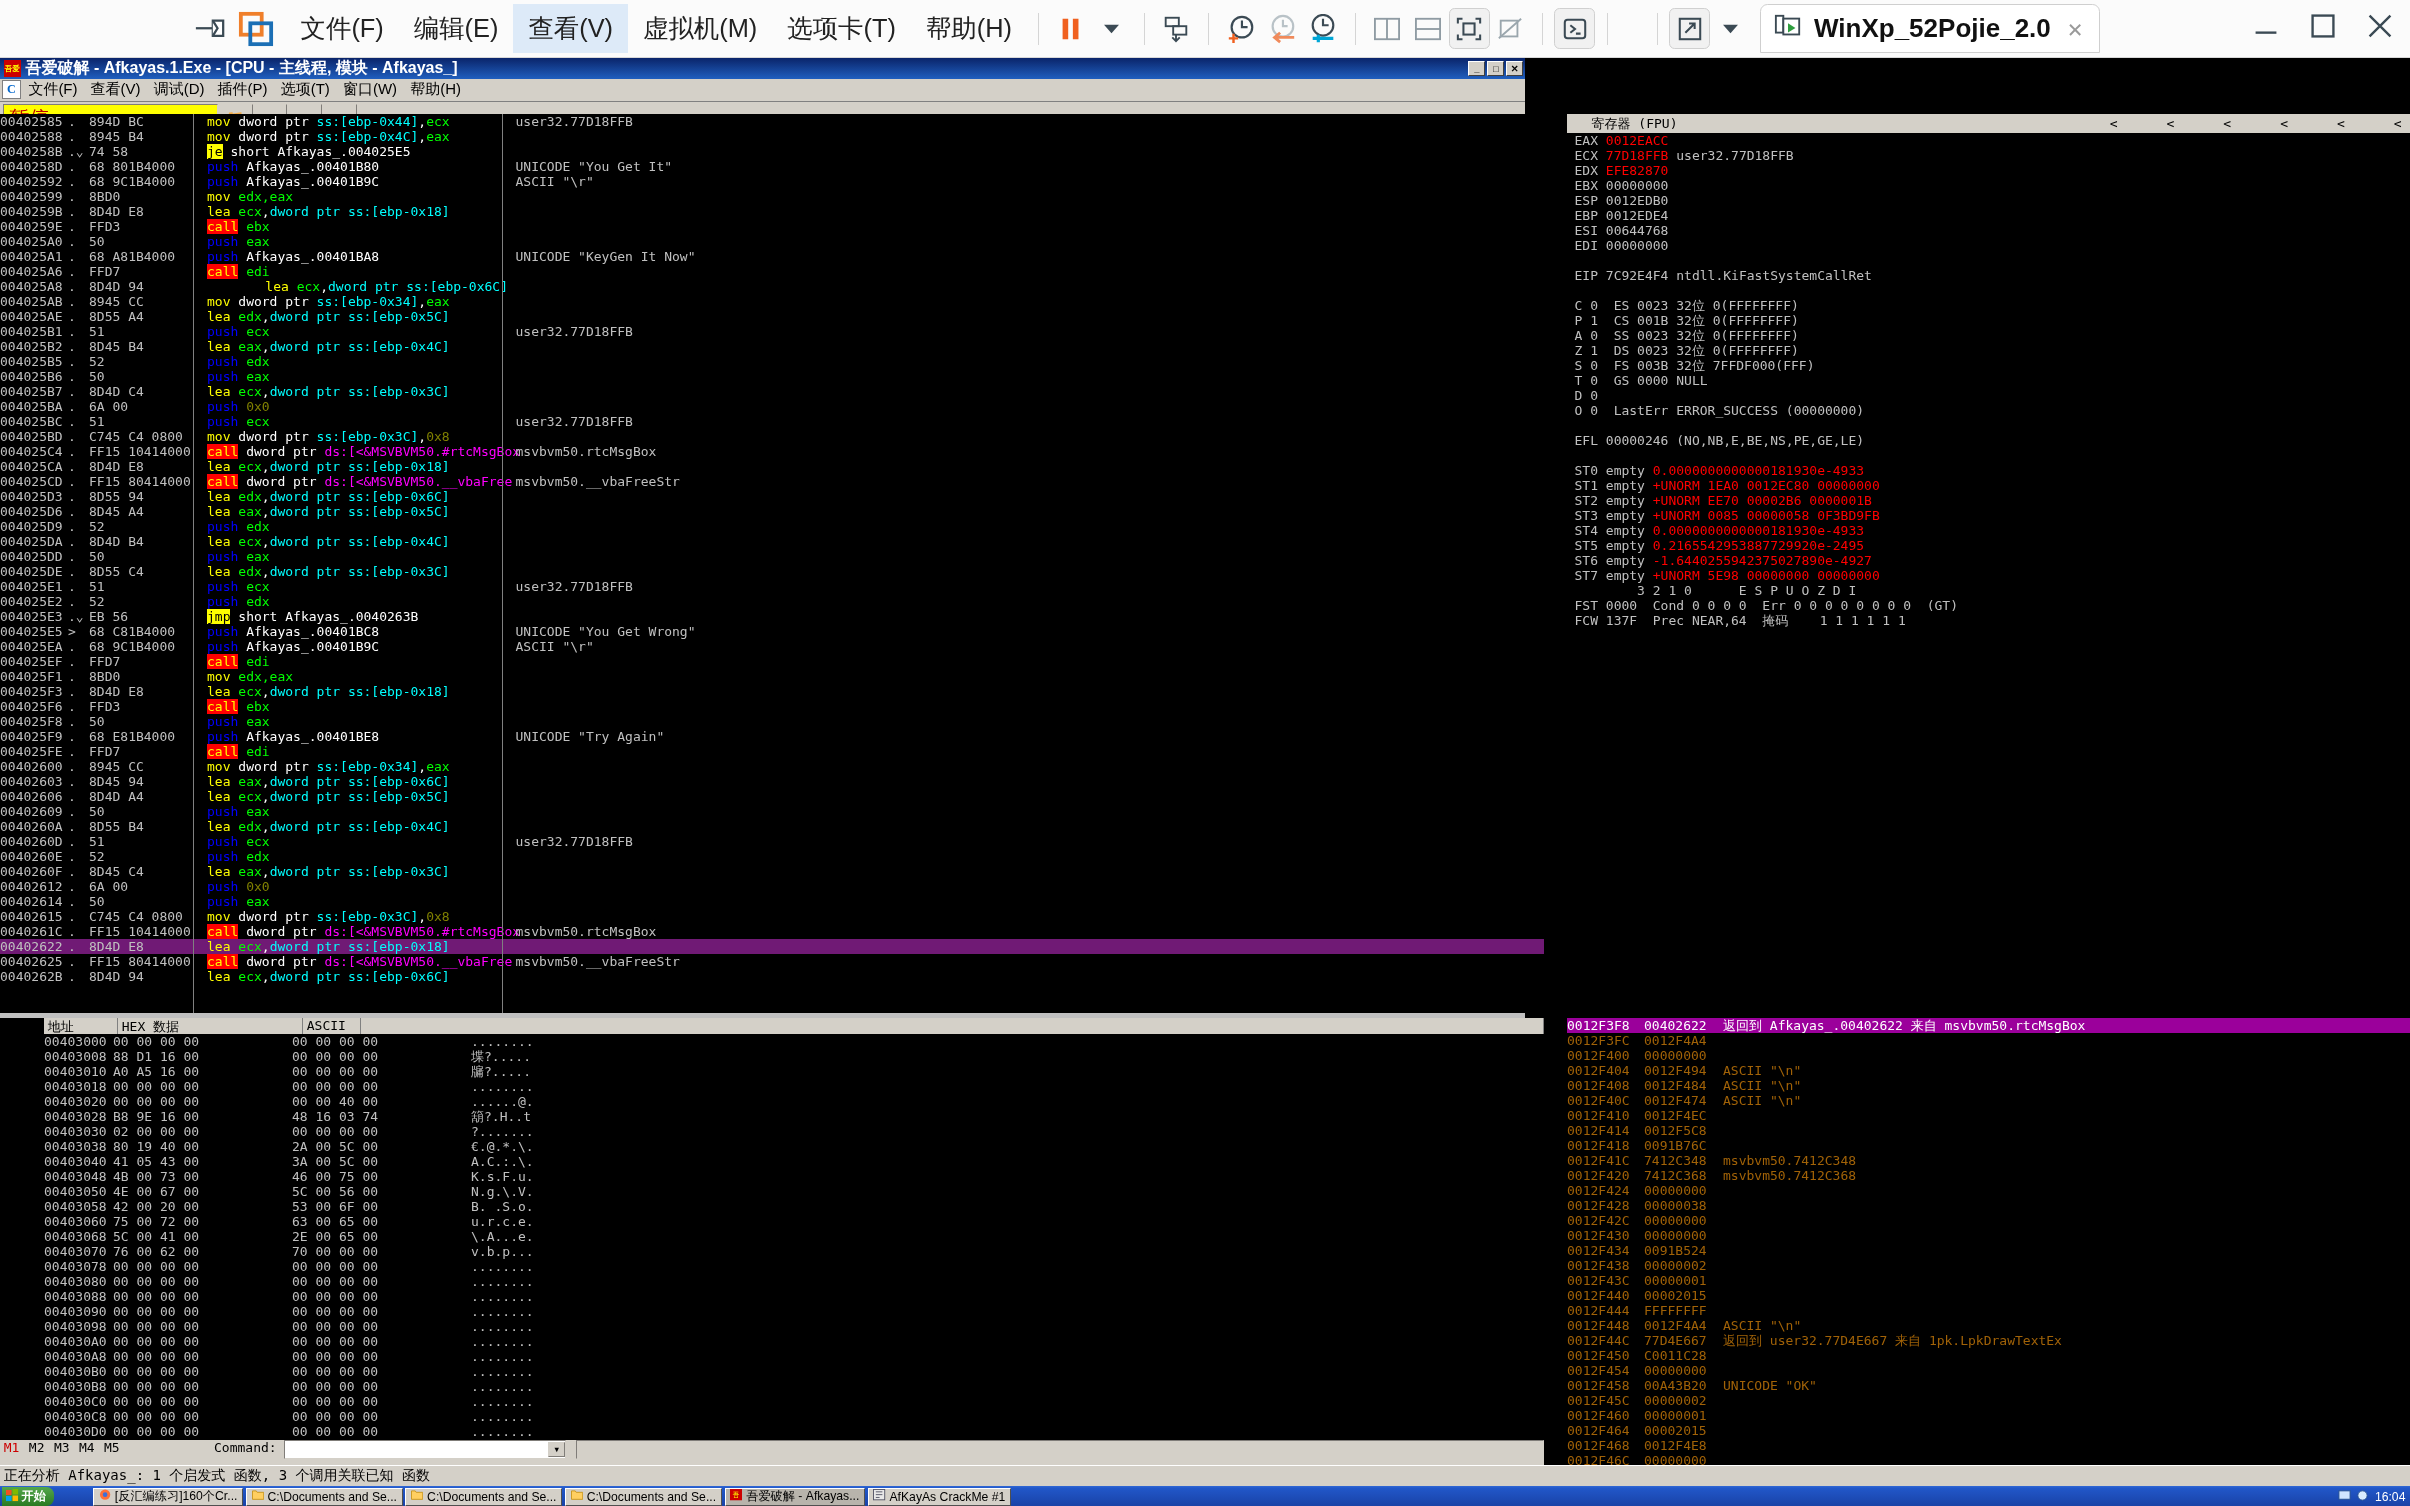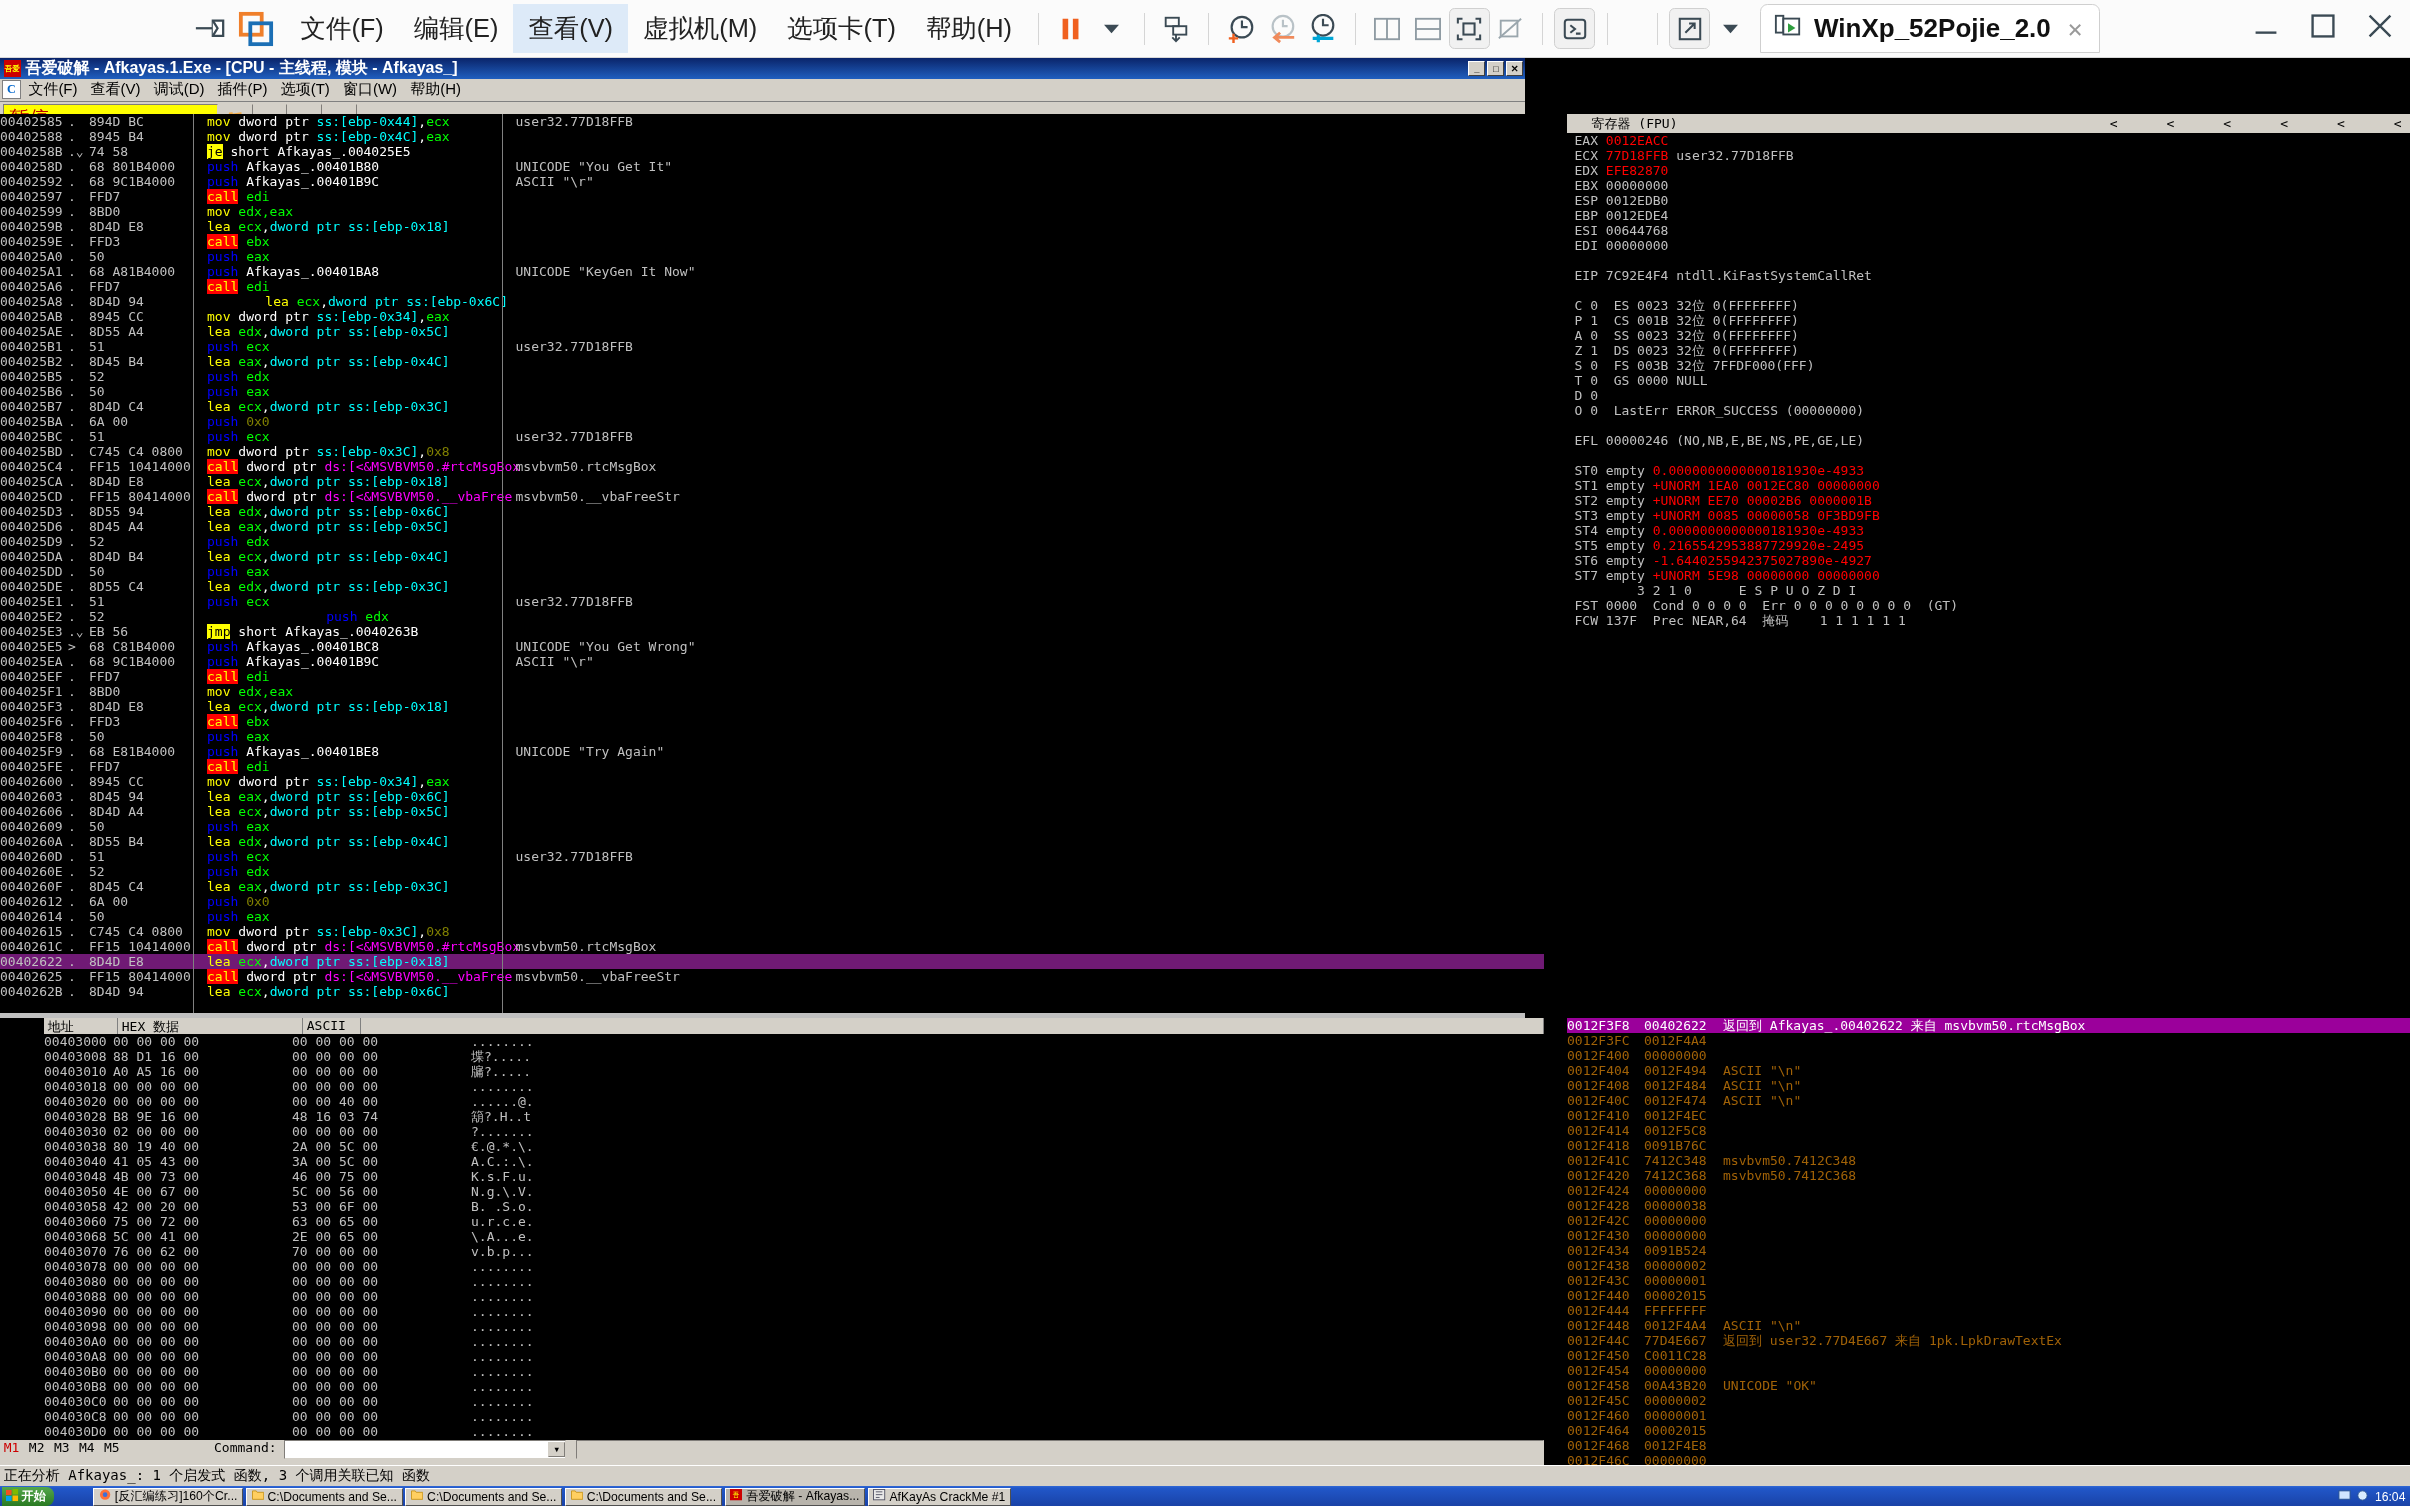--- a/index.html
+++ b/index.html
@@ -374,21 +374,20 @@
 
       <div id="disasm">
         <div class="col-sep" style="left:193px"></div>
         <div class="col-sep" style="left:502px"></div>
         <div id="disasm-rows">
             <div class="row"><span class="c-addr">00402585</span><span class="c-mark">.</span><span class="c-hex">894D BC</span><span class="c-mn" style="width: 301px;"><span class="mn-mov">mov</span><span class="op-w"> dword ptr </span><span class="op-mem">ss:[ebp-0x44]</span><span class="op-w">,</span><span class="op-reg">ecx</span></span><span class="cmt" style="display: inline-block; padding-left: 7.5px;">user32.77D18FFB</span></div>
             <div class="row"><span class="c-addr">00402588</span><span class="c-mark">.</span><span class="c-hex">8945 B4</span><span class="c-mn" style="width: 301px;"><span class="mn-mov">mov</span><span class="op-w"> dword ptr </span><span class="op-mem">ss:[ebp-0x4C]</span><span class="op-w">,</span><span class="op-reg">eax</span></span><span class="cmt" style="display: inline-block; padding-left: 7.5px;"></span></div>
             <div class="row"><span class="c-addr">0040258B</span><span class="c-mark">.⌄</span><span class="c-hex">74 58</span><span class="c-mn" style="width: 301px;"><span class="mn-jmp">je</span><span class="op-w"> short Afkayas_.004025E5</span></span><span class="cmt" style="display: inline-block; padding-left: 7.5px;"></span></div>
             <div class="row"><span class="c-addr">0040258D</span><span class="c-mark">.</span><span class="c-hex">68 801B4000</span><span class="c-mn" style="width: 301px;"><span class="mn-push">push</span><span class="op-w"> Afkayas_.00401B80</span></span><span class="cmt" style="display: inline-block; padding-left: 7.5px;">UNICODE "You Get It"</span></div>
             <div class="row"><span class="c-addr">00402592</span><span class="c-mark">.</span><span class="c-hex">68 9C1B4000</span><span class="c-mn" style="width: 301px;"><span class="mn-push">push</span><span class="op-w"> Afkayas_.00401B9C</span></span><span class="cmt" style="display: inline-block; padding-left: 7.5px;">ASCII "\r"</span></div>
-            <div class="row"><span class="c-addr">00402597</span><span class="c-mark">.</span><span class="c-hex">FFD7</span><span class="c-mn" style="width: 301px;"><span class="mn-call">call</span><span class="op-reg"> edi</span></span><span class="cmt" style="display: inline-block; padding-left: 7.5px;"></span></div>
             <div class="row"><span class="c-addr">00402599</span><span class="c-mark">.</span><span class="c-hex">8BD0</span><span class="c-mn" style="width: 301px;"><span class="mn-mov">mov</span><span class="op-w"> </span><span class="op-reg">edx,eax</span></span><span class="cmt" style="display: inline-block; padding-left: 7.5px;"></span></div>
             <div class="row"><span class="c-addr">0040259B</span><span class="c-mark">.</span><span class="c-hex">8D4D E8</span><span class="c-mn" style="width: 301px;"><span class="mn-lea">lea</span><span class="op-reg"> ecx</span><span class="op-w">,</span><span class="op-mem">dword ptr ss:[ebp-0x18]</span></span><span class="cmt" style="display: inline-block; padding-left: 7.5px;"></span></div>
             <div class="row"><span class="c-addr">0040259E</span><span class="c-mark">.</span><span class="c-hex">FFD3</span><span class="c-mn" style="width: 301px;"><span class="mn-call">call</span><span class="op-reg"> ebx</span></span><span class="cmt" style="display: inline-block; padding-left: 7.5px;"></span></div>
             <div class="row"><span class="c-addr">004025A0</span><span class="c-mark">.</span><span class="c-hex">50</span><span class="c-mn" style="width: 301px;"><span class="mn-push">push</span><span class="op-reg"> eax</span></span><span class="cmt" style="display: inline-block; padding-left: 7.5px;"></span></div>
             <div class="row"><span class="c-addr">004025A1</span><span class="c-mark">.</span><span class="c-hex">68 A81B4000</span><span class="c-mn" style="width: 301px;"><span class="mn-push">push</span><span class="op-w"> Afkayas_.00401BA8</span></span><span class="cmt" style="display: inline-block; padding-left: 7.5px;">UNICODE "KeyGen It Now"</span></div>
             <div class="row"><span class="c-addr">004025A6</span><span class="c-mark">.</span><span class="c-hex">FFD7</span><span class="c-mn" style="width: 301px;"><span class="mn-call">call</span><span class="op-reg"> edi</span></span><span class="cmt" style="display: inline-block; padding-left: 7.5px;"></span></div>
             <div class="row"><span class="c-addr">004025A8</span><span class="c-mark">.</span><span class="c-hex">8D4D 94</span><span class="c-mn" style="width: 301px; text-align: right;"><span class="mn-lea">lea</span><span class="op-reg"> ecx</span><span class="op-w">,</span><span class="op-mem">dword ptr ss:[ebp-0x6C]</span></span><span class="cmt" style="display: inline-block; padding-left: 7.5px;"></span></div>
             <div class="row"><span class="c-addr">004025AB</span><span class="c-mark">.</span><span class="c-hex">8945 CC</span><span class="c-mn" style="width: 301px;"><span class="mn-mov">mov</span><span class="op-w"> dword ptr </span><span class="op-mem">ss:[ebp-0x34]</span><span class="op-w">,</span><span class="op-reg">eax</span></span><span class="cmt" style="display: inline-block; padding-left: 7.5px;"></span></div>
             <div class="row"><span class="c-addr">004025AE</span><span class="c-mark">.</span><span class="c-hex">8D55 A4</span><span class="c-mn" style="width: 301px;"><span class="mn-lea">lea</span><span class="op-reg"> edx</span><span class="op-w">,</span><span class="op-mem">dword ptr ss:[ebp-0x5C]</span></span><span class="cmt" style="display: inline-block; padding-left: 7.5px;"></span></div>
             <div class="row"><span class="c-addr">004025B1</span><span class="c-mark">.</span><span class="c-hex">51</span><span class="c-mn" style="width: 301px;"><span class="mn-push">push</span><span class="op-reg"> ecx</span></span><span class="cmt" style="display: inline-block; padding-left: 7.5px;">user32.77D18FFB</span></div>
@@ -402,21 +401,21 @@
             <div class="row"><span class="c-addr">004025C4</span><span class="c-mark">.</span><span class="c-hex">FF15 10414000</span><span class="c-mn" style="width: 301px;"><span class="mn-call">call</span><span class="op-w"> dword ptr </span><span class="op-api">ds:[&lt;&amp;MSVBVM50.#rtcMsgBox</span></span><span class="cmt" style="display: inline-block; padding-left: 7.5px;">msvbvm50.rtcMsgBox</span></div>
             <div class="row"><span class="c-addr">004025CA</span><span class="c-mark">.</span><span class="c-hex">8D4D E8</span><span class="c-mn" style="width: 301px;"><span class="mn-lea">lea</span><span class="op-reg"> ecx</span><span class="op-w">,</span><span class="op-mem">dword ptr ss:[ebp-0x18]</span></span><span class="cmt" style="display: inline-block; padding-left: 7.5px;"></span></div>
             <div class="row"><span class="c-addr">004025CD</span><span class="c-mark">.</span><span class="c-hex">FF15 80414000</span><span class="c-mn" style="width: 301px;"><span class="mn-call">call</span><span class="op-w"> dword ptr </span><span class="op-api">ds:[&lt;&amp;MSVBVM50.__vbaFree</span></span><span class="cmt" style="display: inline-block; padding-left: 7.5px;">msvbvm50.__vbaFreeStr</span></div>
             <div class="row"><span class="c-addr">004025D3</span><span class="c-mark">.</span><span class="c-hex">8D55 94</span><span class="c-mn" style="width: 301px;"><span class="mn-lea">lea</span><span class="op-reg"> edx</span><span class="op-w">,</span><span class="op-mem">dword ptr ss:[ebp-0x6C]</span></span><span class="cmt" style="display: inline-block; padding-left: 7.5px;"></span></div>
             <div class="row"><span class="c-addr">004025D6</span><span class="c-mark">.</span><span class="c-hex">8D45 A4</span><span class="c-mn" style="width: 301px;"><span class="mn-lea">lea</span><span class="op-reg"> eax</span><span class="op-w">,</span><span class="op-mem">dword ptr ss:[ebp-0x5C]</span></span><span class="cmt" style="display: inline-block; padding-left: 7.5px;"></span></div>
             <div class="row"><span class="c-addr">004025D9</span><span class="c-mark">.</span><span class="c-hex">52</span><span class="c-mn" style="width: 301px;"><span class="mn-push">push</span><span class="op-reg"> edx</span></span><span class="cmt" style="display: inline-block; padding-left: 7.5px;"></span></div>
             <div class="row"><span class="c-addr">004025DA</span><span class="c-mark">.</span><span class="c-hex">8D4D B4</span><span class="c-mn" style="width: 301px;"><span class="mn-lea">lea</span><span class="op-reg"> ecx</span><span class="op-w">,</span><span class="op-mem">dword ptr ss:[ebp-0x4C]</span></span><span class="cmt" style="display: inline-block; padding-left: 7.5px;"></span></div>
             <div class="row"><span class="c-addr">004025DD</span><span class="c-mark">.</span><span class="c-hex">50</span><span class="c-mn" style="width: 301px;"><span class="mn-push">push</span><span class="op-reg"> eax</span></span><span class="cmt" style="display: inline-block; padding-left: 7.5px;"></span></div>
             <div class="row"><span class="c-addr">004025DE</span><span class="c-mark">.</span><span class="c-hex">8D55 C4</span><span class="c-mn" style="width: 301px;"><span class="mn-lea">lea</span><span class="op-reg"> edx</span><span class="op-w">,</span><span class="op-mem">dword ptr ss:[ebp-0x3C]</span></span><span class="cmt" style="display: inline-block; padding-left: 7.5px;"></span></div>
             <div class="row"><span class="c-addr">004025E1</span><span class="c-mark">.</span><span class="c-hex">51</span><span class="c-mn" style="width: 301px;"><span class="mn-push">push</span><span class="op-reg"> ecx</span></span><span class="cmt" style="display: inline-block; padding-left: 7.5px;">user32.77D18FFB</span></div>
-            <div class="row"><span class="c-addr">004025E2</span><span class="c-mark">.</span><span class="c-hex">52</span><span class="c-mn" style="width: 301px; text-align: center;"><span class="mn-push">push</span><span class="op-reg"> edx</span></span><span class="cmt" style="display: inline-block; padding-left: 7.5px;"></span></div>
+            <div class="row"><span class="c-addr">004025E2</span><span class="c-mark">.</span><span class="c-hex">52</span><span class="c-mn" style="width: 301px;"><span class="mn-push">push</span><span class="op-reg"> edx</span></span><span class="cmt" style="display: inline-block; padding-left: 7.5px;"></span></div>
             <div class="row"><span class="c-addr">004025E3</span><span class="c-mark">.⌄</span><span class="c-hex">EB 56</span><span class="c-mn" style="width: 301px;"><span class="mn-jmp">jmp</span><span class="op-w"> short Afkayas_.0040263B</span></span><span class="cmt" style="display: inline-block; padding-left: 7.5px;"></span></div>
             <div class="row"><span class="c-addr">004025E5</span><span class="c-mark">&gt;</span><span class="c-hex">68 C81B4000</span><span class="c-mn" style="width: 301px;"><span class="mn-push">push</span><span class="op-w"> Afkayas_.00401BC8</span></span><span class="cmt" style="display: inline-block; padding-left: 7.5px;">UNICODE "You Get Wrong"</span></div>
             <div class="row"><span class="c-addr">004025EA</span><span class="c-mark">.</span><span class="c-hex">68 9C1B4000</span><span class="c-mn" style="width: 301px;"><span class="mn-push">push</span><span class="op-w"> Afkayas_.00401B9C</span></span><span class="cmt" style="display: inline-block; padding-left: 7.5px;">ASCII "\r"</span></div>
             <div class="row"><span class="c-addr">004025EF</span><span class="c-mark">.</span><span class="c-hex">FFD7</span><span class="c-mn" style="width: 301px;"><span class="mn-call">call</span><span class="op-reg"> edi</span></span><span class="cmt" style="display: inline-block; padding-left: 7.5px;"></span></div>
             <div class="row"><span class="c-addr">004025F1</span><span class="c-mark">.</span><span class="c-hex">8BD0</span><span class="c-mn" style="width: 301px;"><span class="mn-mov">mov</span><span class="op-w"> </span><span class="op-reg">edx,eax</span></span><span class="cmt" style="display: inline-block; padding-left: 7.5px;"></span></div>
             <div class="row"><span class="c-addr">004025F3</span><span class="c-mark">.</span><span class="c-hex">8D4D E8</span><span class="c-mn" style="width: 301px;"><span class="mn-lea">lea</span><span class="op-reg"> ecx</span><span class="op-w">,</span><span class="op-mem">dword ptr ss:[ebp-0x18]</span></span><span class="cmt" style="display: inline-block; padding-left: 7.5px;"></span></div>
             <div class="row"><span class="c-addr">004025F6</span><span class="c-mark">.</span><span class="c-hex">FFD3</span><span class="c-mn" style="width: 301px;"><span class="mn-call">call</span><span class="op-reg"> ebx</span></span><span class="cmt" style="display: inline-block; padding-left: 7.5px;"></span></div>
             <div class="row"><span class="c-addr">004025F8</span><span class="c-mark">.</span><span class="c-hex">50</span><span class="c-mn" style="width: 301px;"><span class="mn-push">push</span><span class="op-reg"> eax</span></span><span class="cmt" style="display: inline-block; padding-left: 7.5px;"></span></div>
             <div class="row"><span class="c-addr">004025F9</span><span class="c-mark">.</span><span class="c-hex">68 E81B4000</span><span class="c-mn" style="width: 301px;"><span class="mn-push">push</span><span class="op-w"> Afkayas_.00401BE8</span></span><span class="cmt" style="display: inline-block; padding-left: 7.5px;">UNICODE "Try Again"</span></div>
             <div class="row"><span class="c-addr">004025FE</span><span class="c-mark">.</span><span class="c-hex">FFD7</span><span class="c-mn" style="width: 301px;"><span class="mn-call">call</span><span class="op-reg"> edi</span></span><span class="cmt" style="display: inline-block; padding-left: 7.5px;"></span></div>

